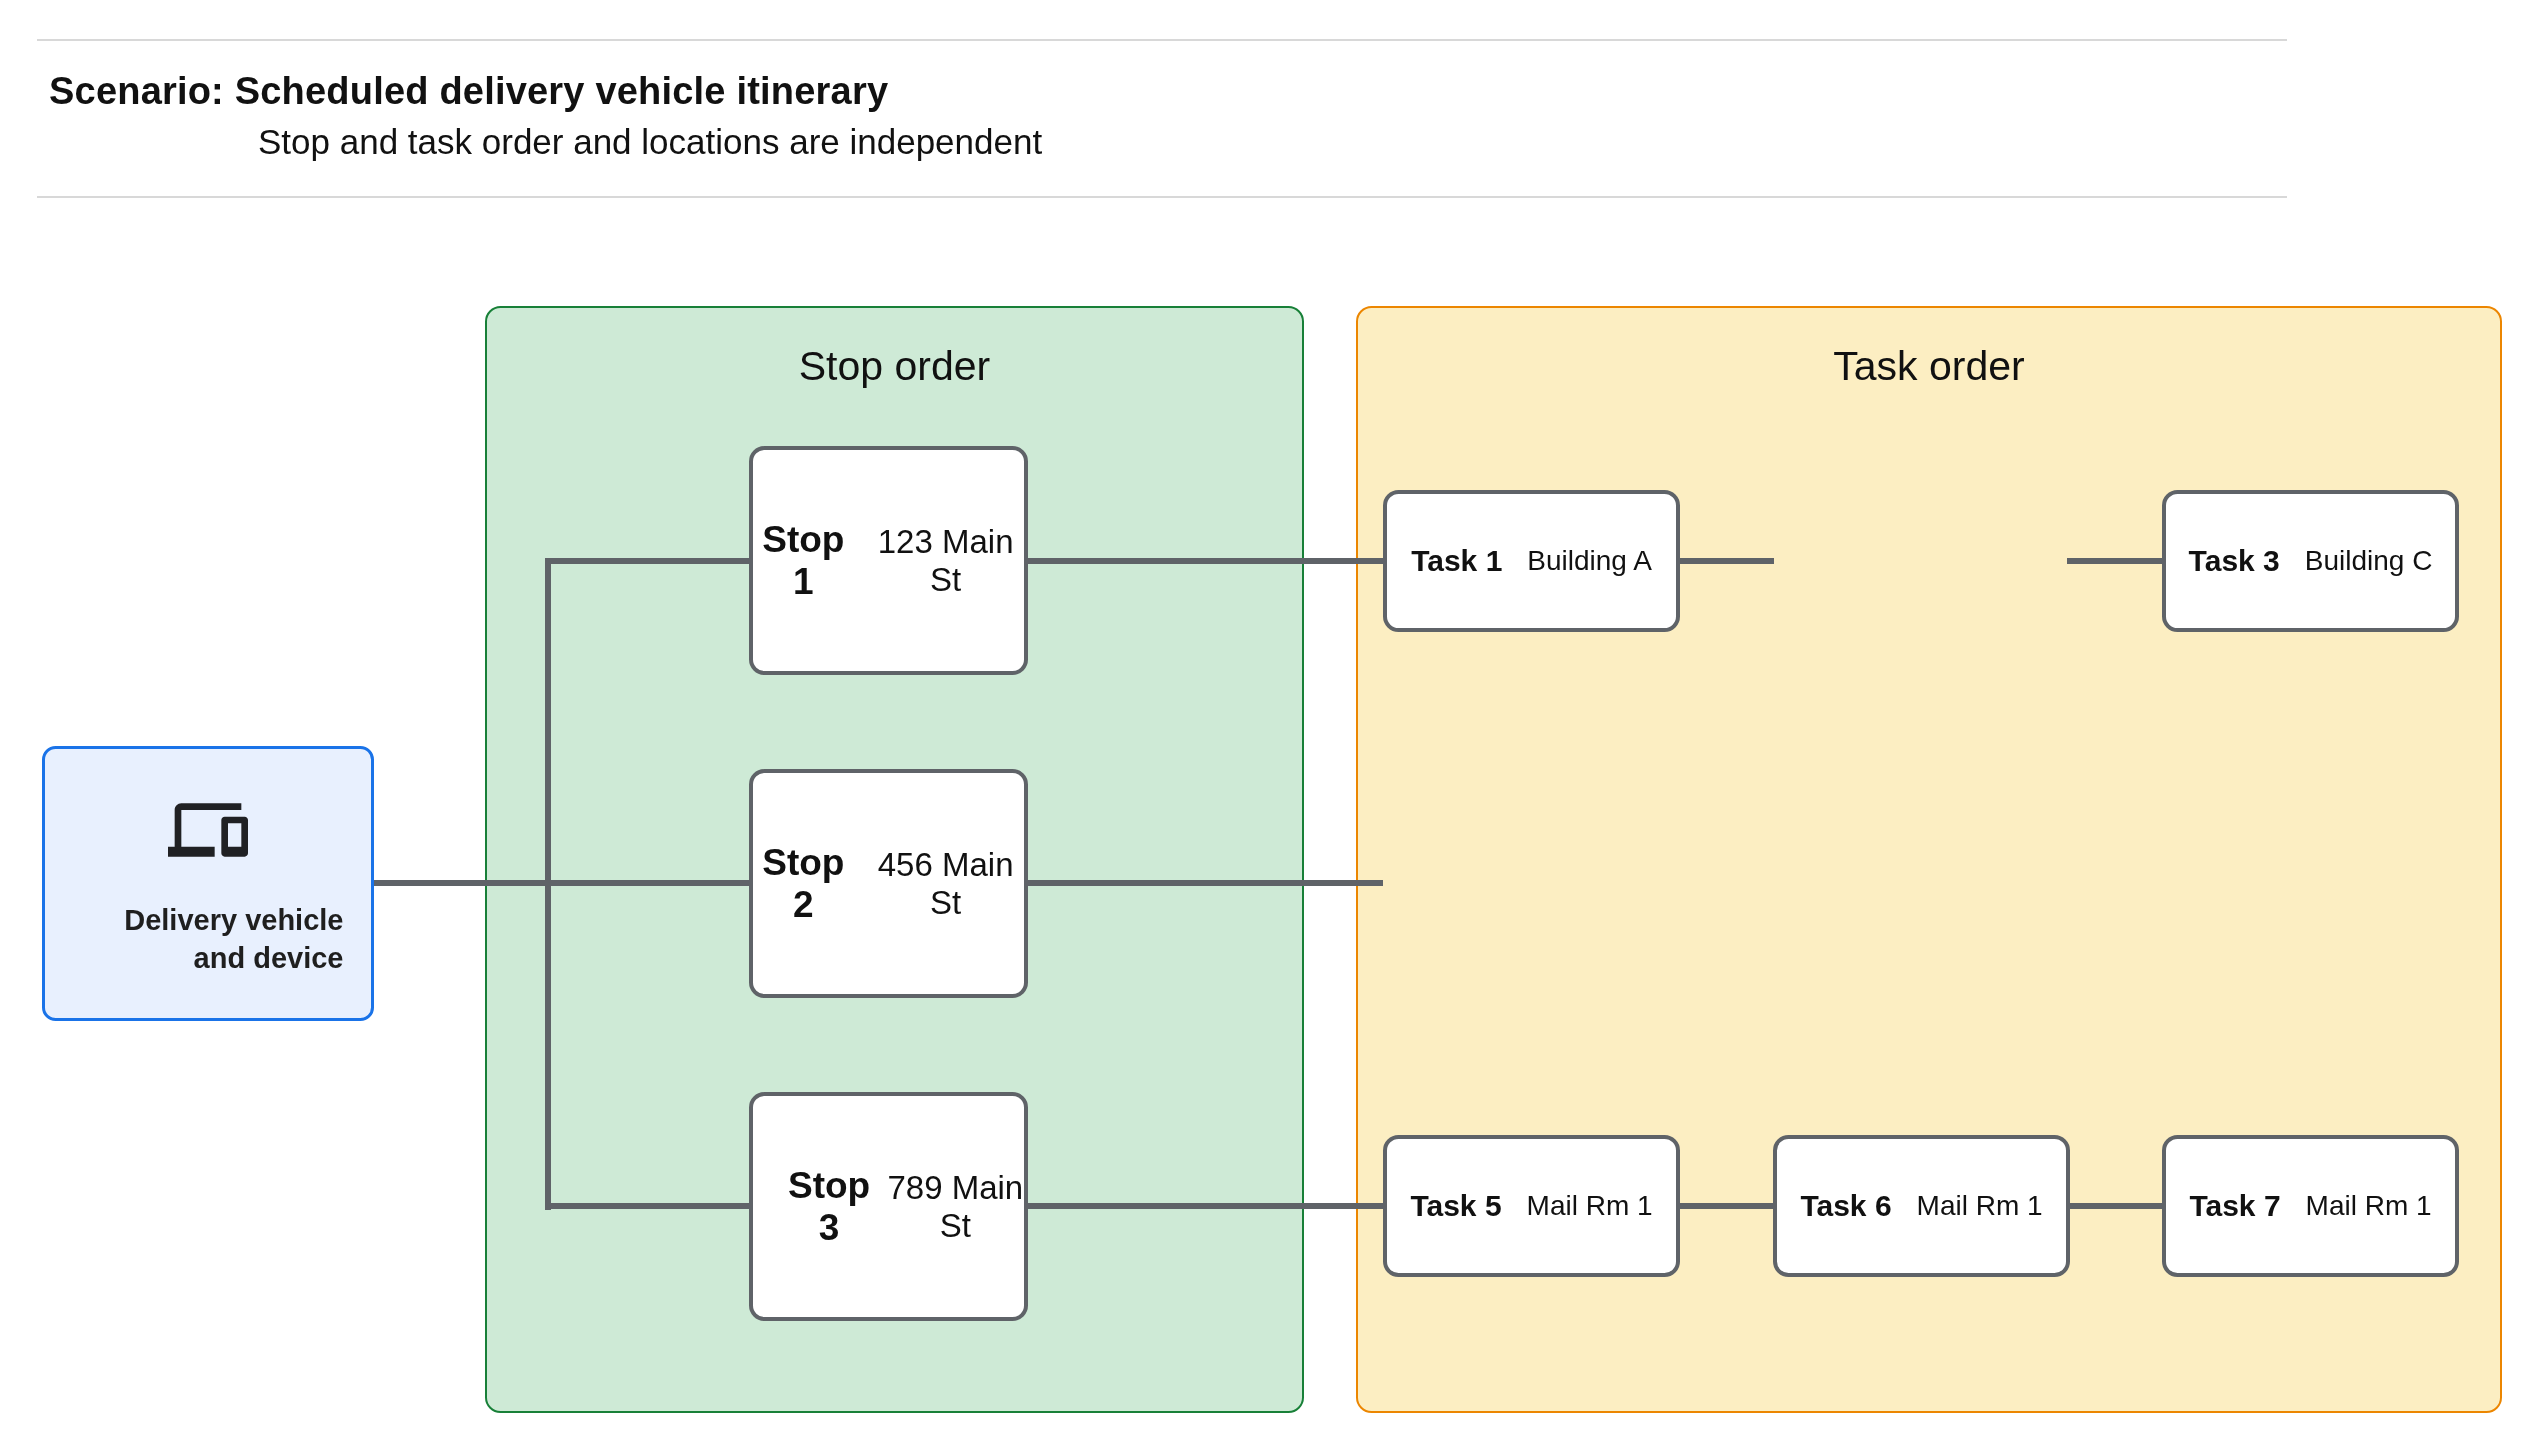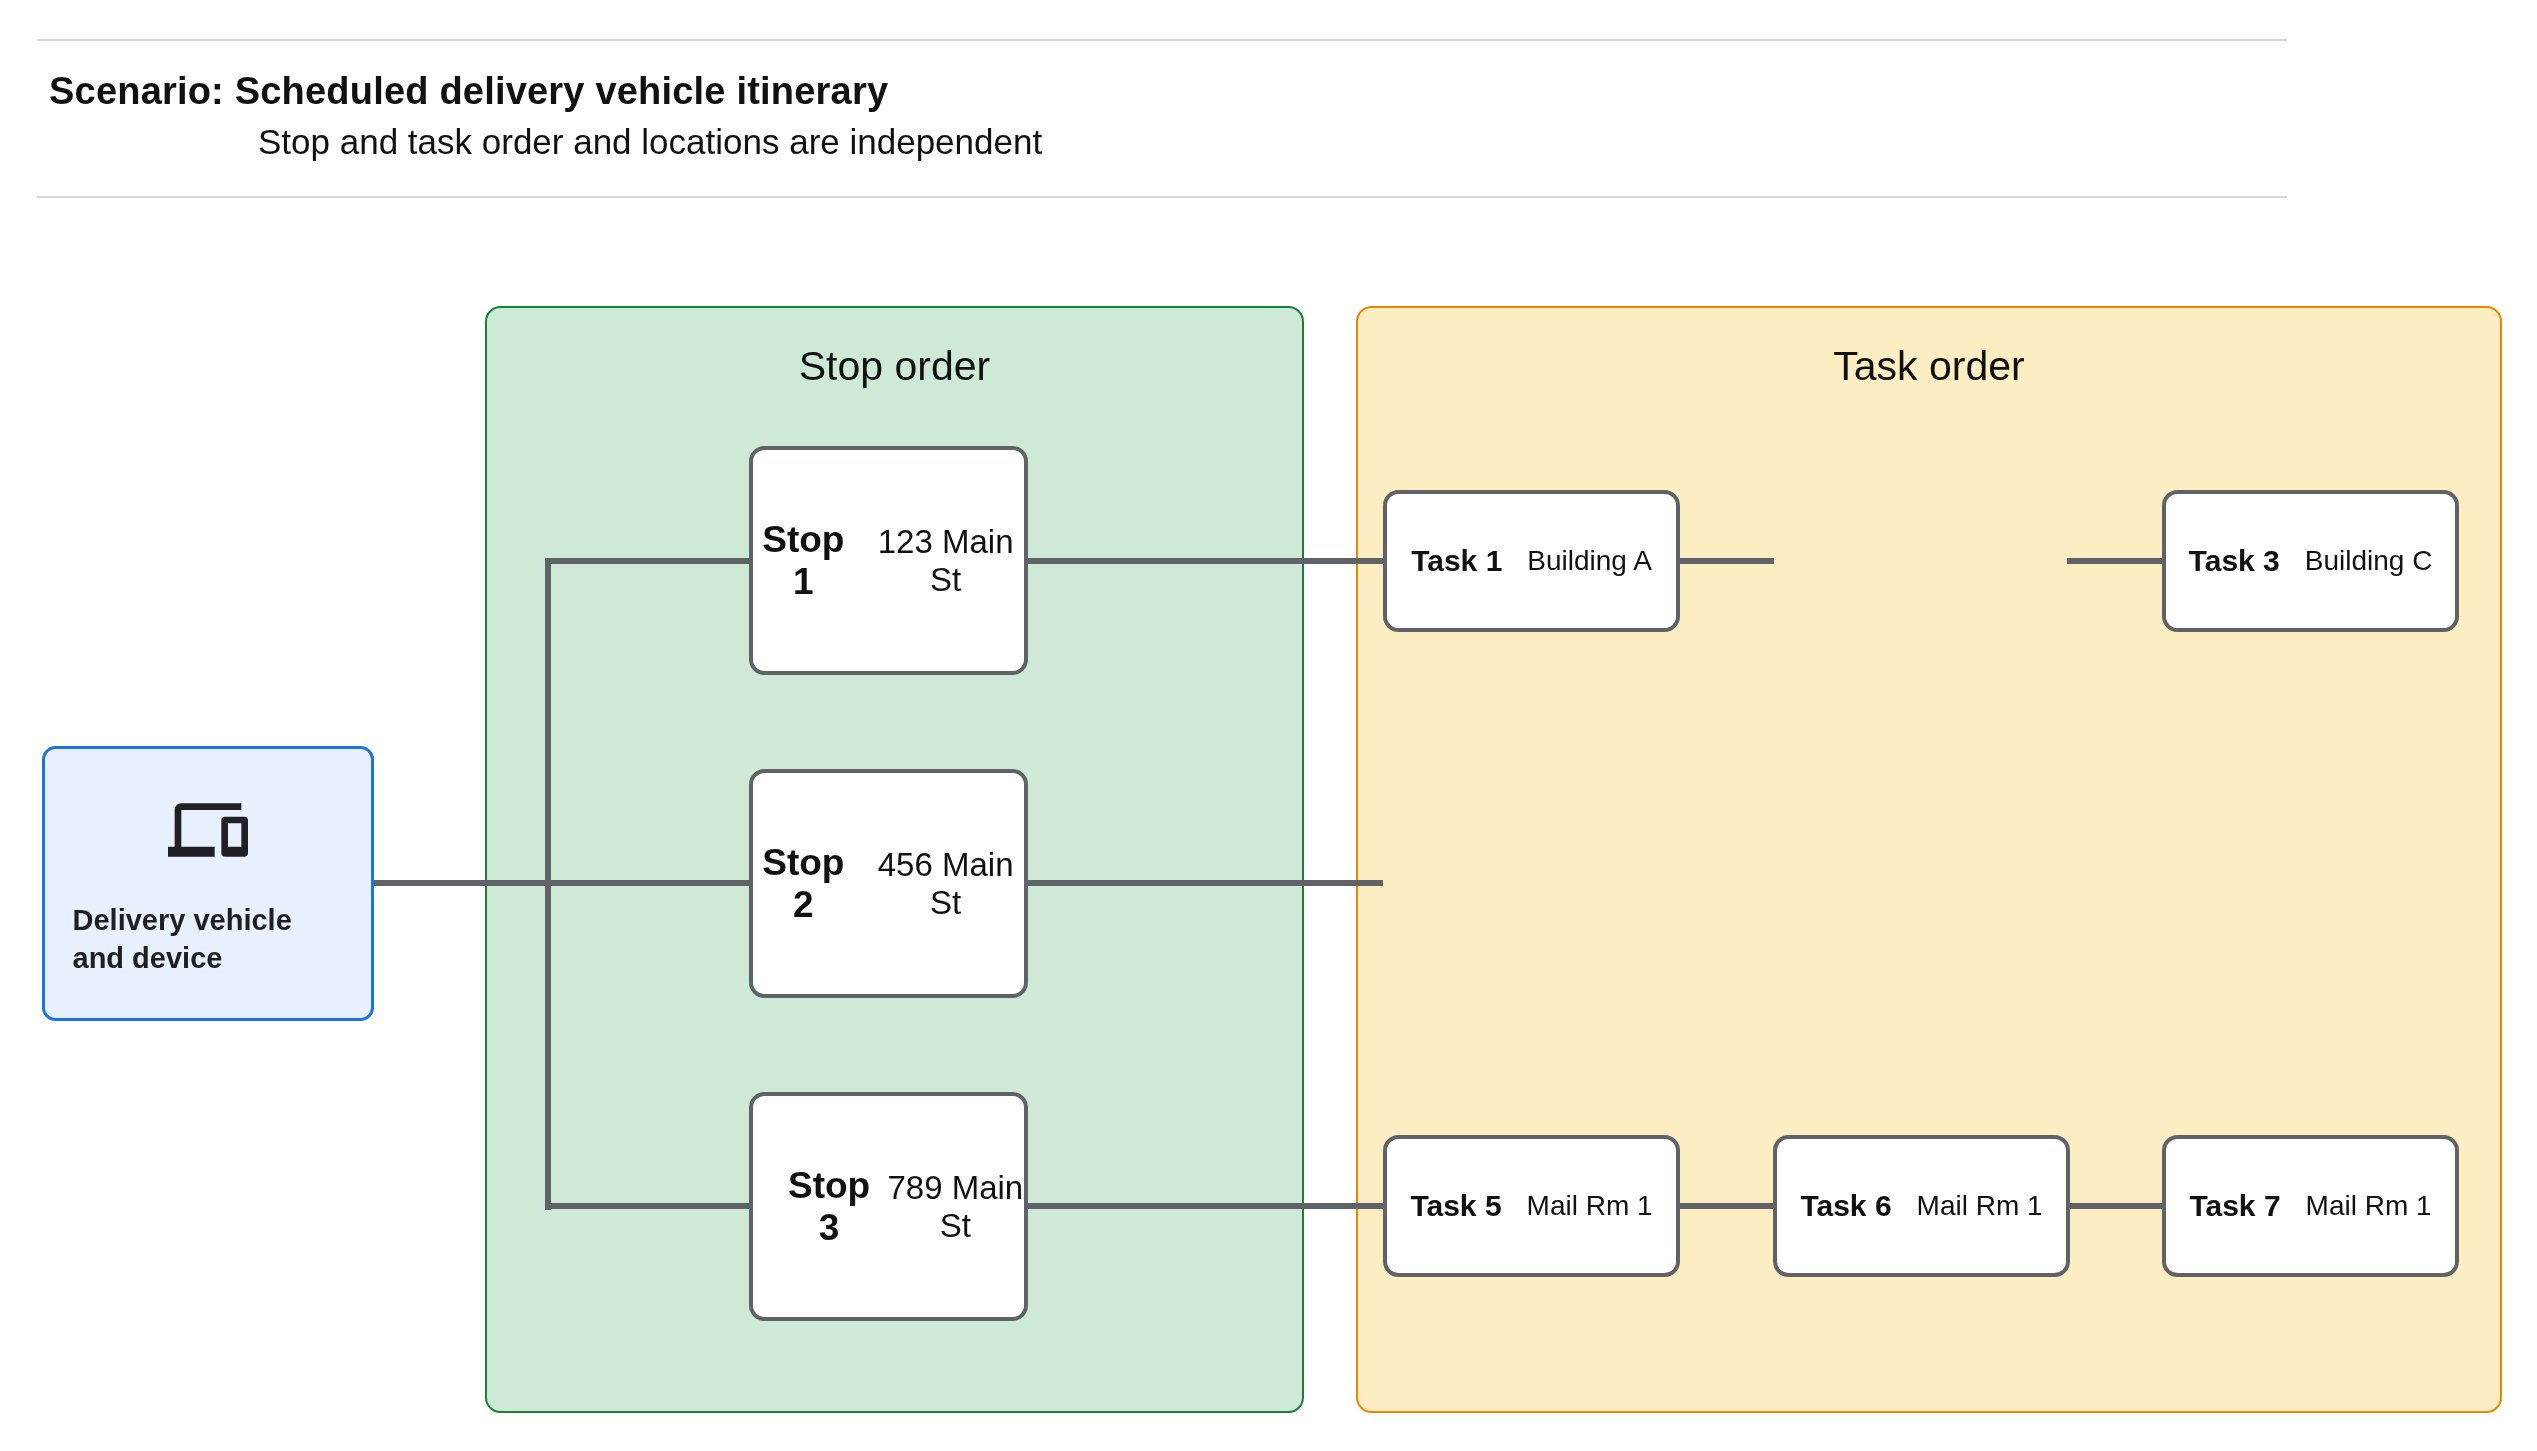--- a/index.html
+++ b/index.html
@@ -110,21 +110,21 @@
     flex-direction: column;
     align-items: center;
     justify-content: center;
     gap: 31px;
   }
   .vehicle-icon { display: block; }
   .vehicle-label {
     font-size: 29px;
     font-weight: 700;
     line-height: 38px;
-    text-align: left;
+    text-align: right;
     color: #1f1f1f;
     width: 271px;
   }
 
   
   .card {
     position: absolute;
     box-sizing: border-box;
     background: #ffffff;
     border: 4.8px solid #5f6368;

